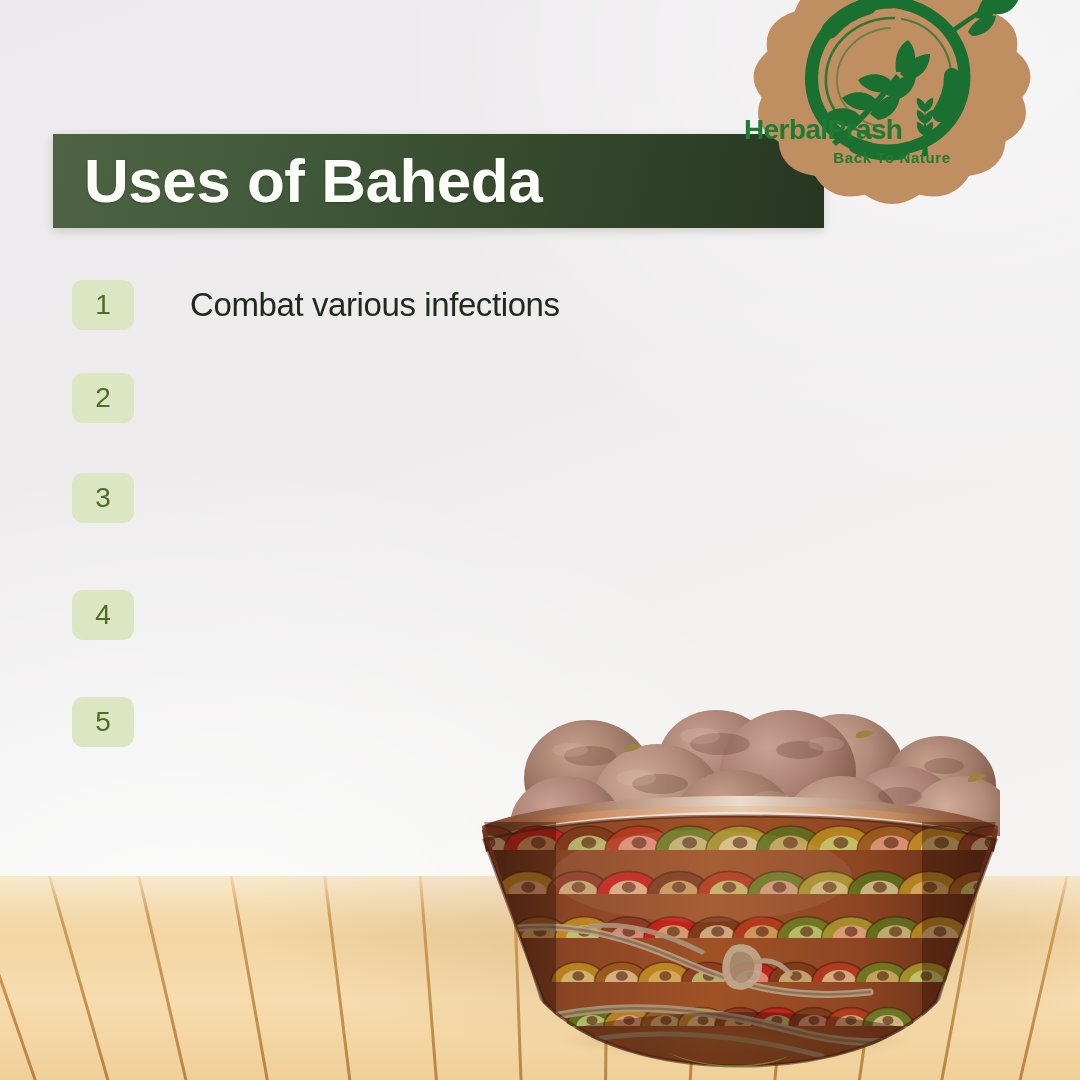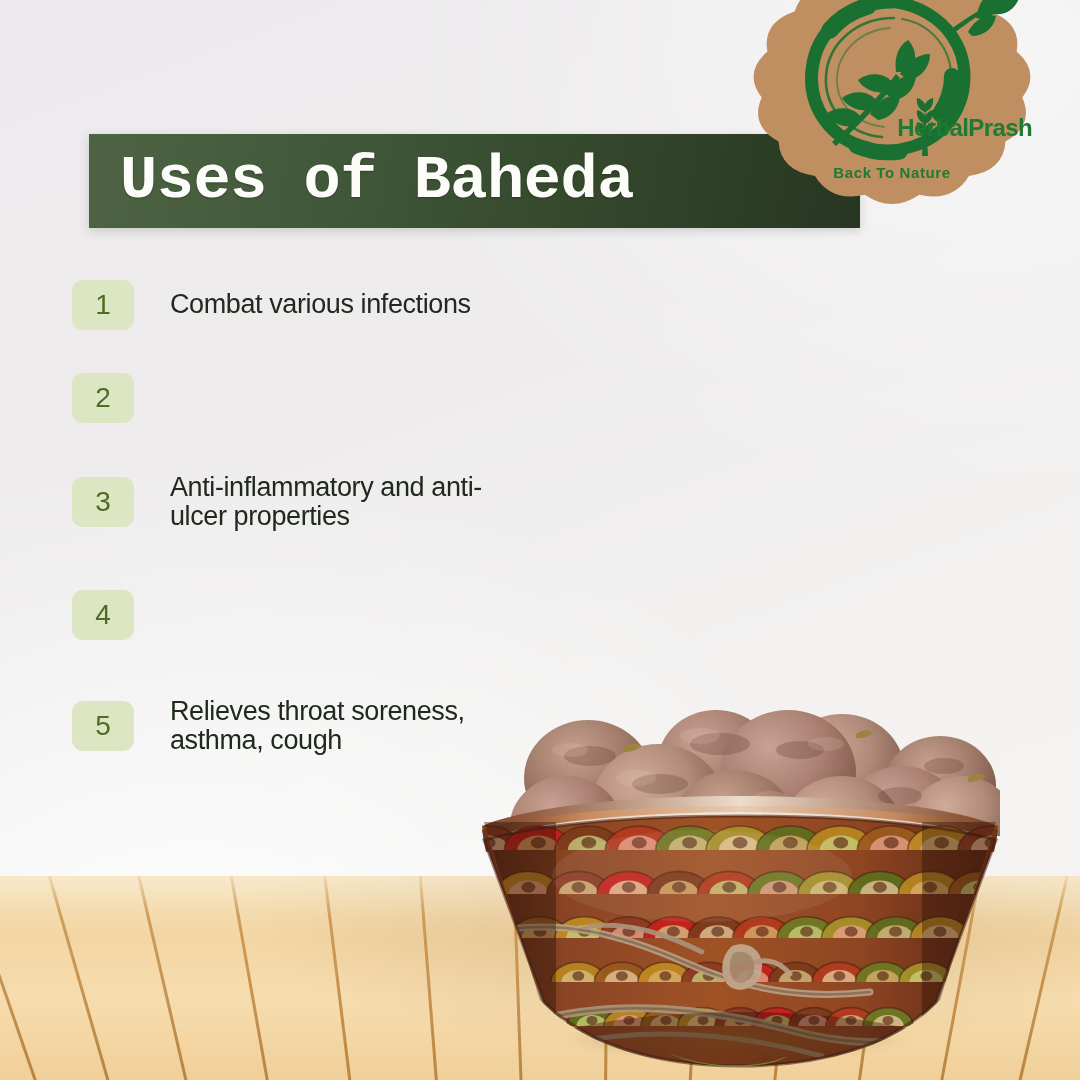--- a/index.html
+++ b/index.html
@@ -29,29 +29,28 @@
     inset: 0;
     background:
       radial-gradient(120% 90% at 18% 92%, rgba(255,255,255,0.85) 0%, rgba(255,255,255,0) 55%),
       radial-gradient(90% 70% at 90% 5%, rgba(255,255,255,0.55) 0%, rgba(255,255,255,0) 60%);
     pointer-events: none;
   }
 
   
   .title-banner {
     position: absolute;
-    left: 89px;
+    left: 53px;
     top: 134px;
     width: 771px;
     height: 94px;
     background: linear-gradient(100deg, #4d6344 0%, #425a3b 28%, #35492d 62%, #273621 100%);
     box-shadow: 0 3px 9px rgba(60,70,55,0.20);
     display: flex;
     align-items: center;
-    font-family: Liberation Mono, monospace;
   }
   .title-banner-text {
     color: #fcfdf8;
     font-size: 62px;
     font-weight: bold;
     letter-spacing: -0.5px;
     margin-left: 31px;
     line-height: 1;
     white-space: nowrap;
     text-shadow: 0 1px 2px rgba(0,0,0,0.28);
@@ -74,32 +73,32 @@
     left: 0;
     top: 0;
     width: 296px;
     height: 240px;
   }
   .logo-wordmark {
     position: absolute;
     left: 0;
     right: 8px;
     top: 142px;
-    text-align: right;
+    text-align: left;
     color: #1f7a33;
-    font-size: 24px;
+    font-size: 28px;
     font-weight: bold;
     letter-spacing: -0.6px;
     line-height: 1;
   }
   .logo-tagline {
     position: absolute;
     left: 0;
     right: 0;
-    top: 191px;
+    top: 176px;
     text-align: center;
     color: #1f7a33;
     font-size: 15px;
     font-weight: bold;
     letter-spacing: 0.6px;
     line-height: 1;
   }
 
   
   .uses-list {
@@ -122,23 +121,23 @@
     background: #dde6c2;
     display: flex;
     align-items: center;
     justify-content: center;
     color: #4f6b24;
     font-size: 28px;
     font-weight: normal;
     line-height: 1;
   }
   .use-text {
-    margin-left: 36px;
+    margin-left: 56px;
     color: #20291d;
-    font-size: 27px;
+    font-size: 33px;
     line-height: 1.08;
     letter-spacing: -0.4px;
     white-space: pre-line;
   }
 
   
   .table-top {
     position: absolute;
     left: 0;
     top: 876px;
@@ -282,30 +281,26 @@
   <div class="uses-list" id="uses-list">
       <div class="use-row" style="top: 18px;">
         <div class="use-badge">1</div>
         <div class="use-text">Combat various infections</div>
       </div>
       <div class="use-row" style="top: 111px;">
         <div class="use-badge">2</div>
       </div>
       <div class="use-row" style="top: 211px;">
         <div class="use-badge">3</div>
-        <div class="use-text">Anti-inflammatory and anti-
-ulcer properties</div>
       </div>
       <div class="use-row" style="top: 328px;">
         <div class="use-badge">4</div>
       </div>
       <div class="use-row" style="top: 435px;">
         <div class="use-badge">5</div>
-        <div class="use-text">Relieves throat soreness,
-asthma, cough</div>
       </div>
     </div>
 
   <div class="bowl-scene">
     <div class="bowl-shadow"></div>
 
     <svg viewBox="0 0 540 380" width="540" height="380">
       <defs>
 
         <radialGradient id="fruitG" cx="36%" cy="30%" r="78%">

